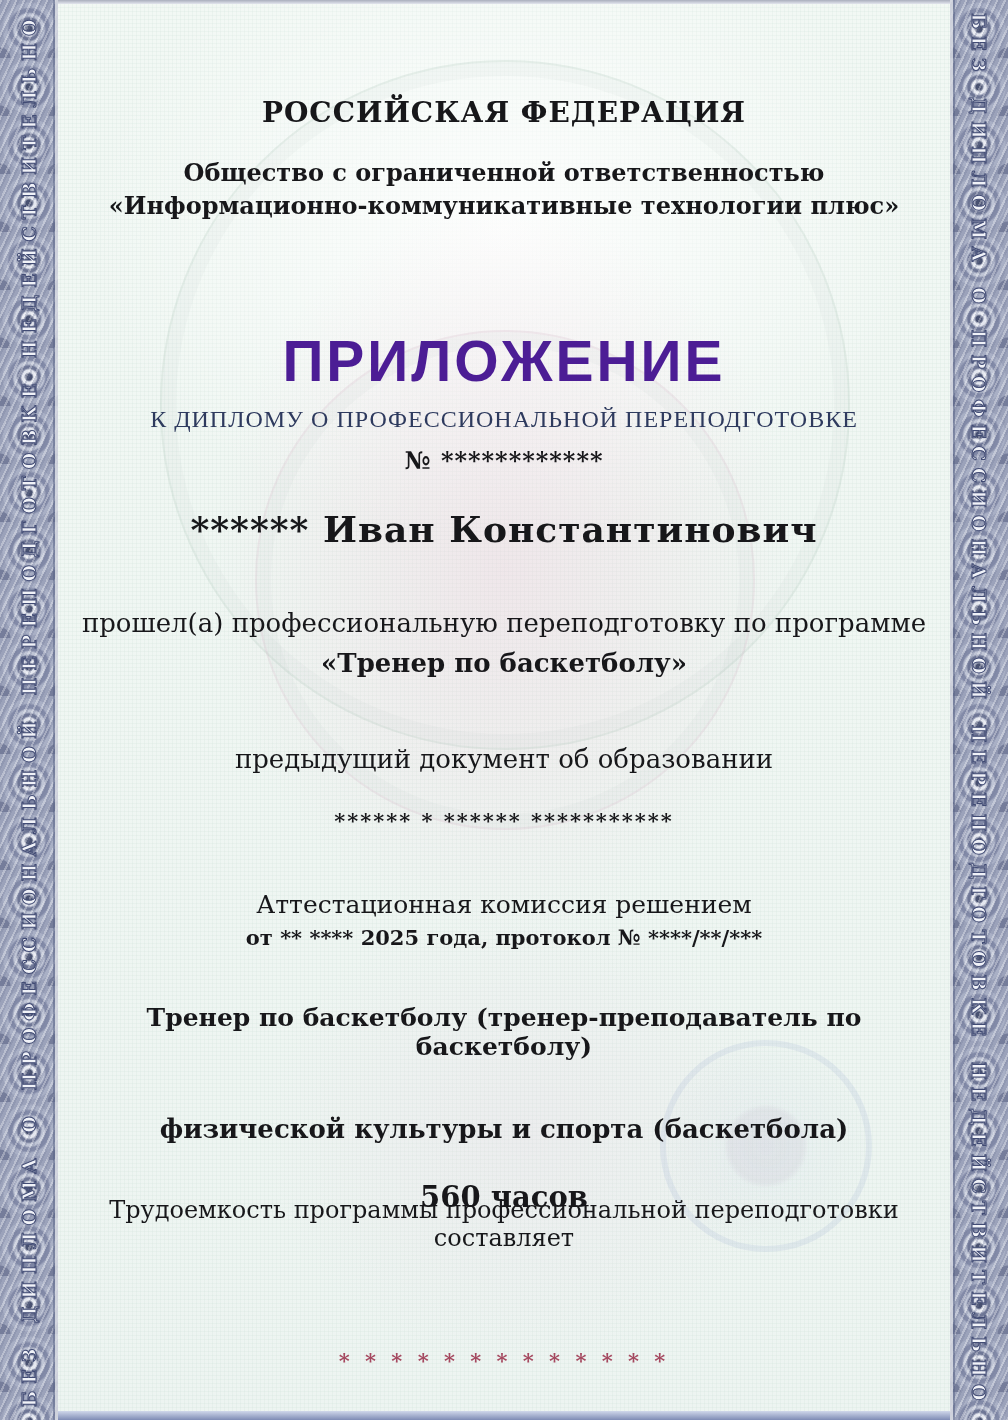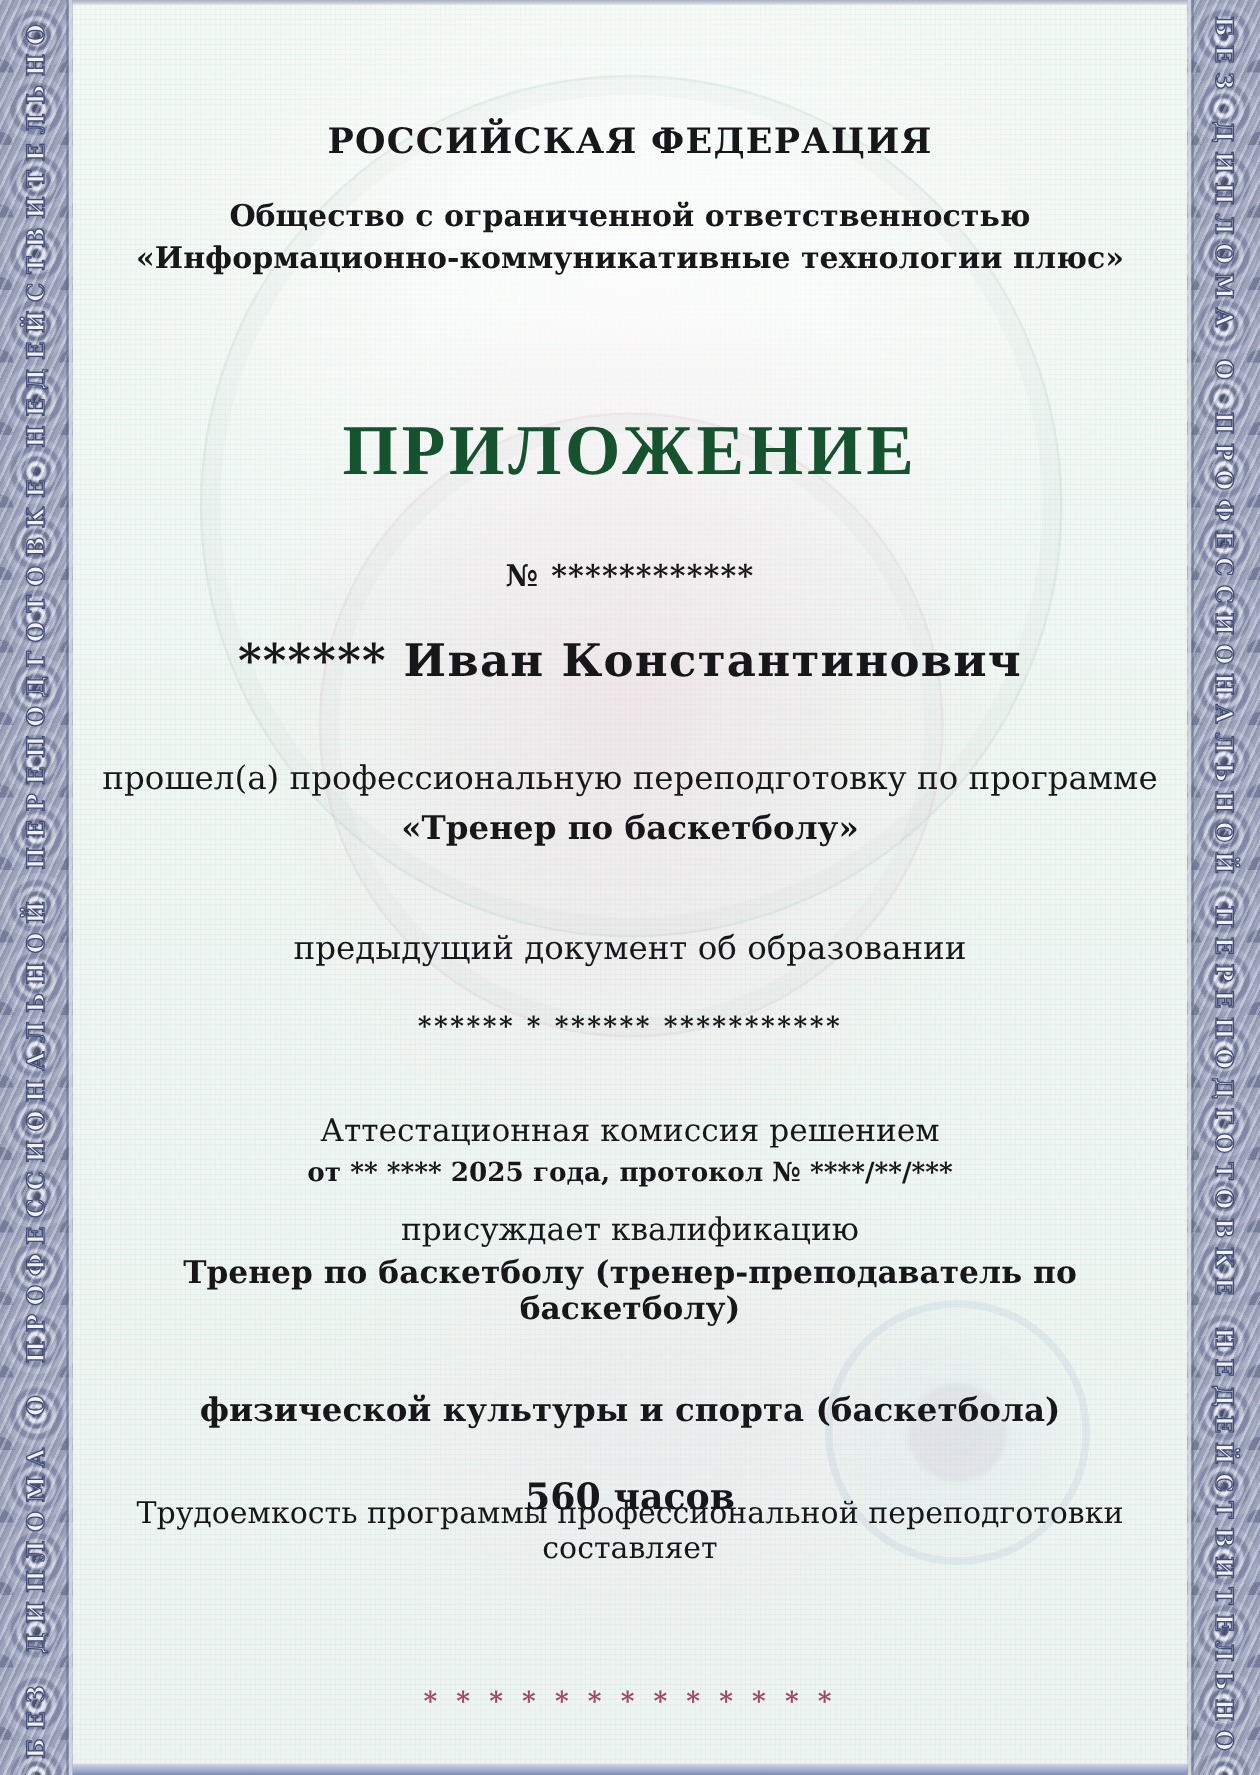--- a/index.html
+++ b/index.html
@@ -76,21 +76,21 @@
   }
 
   
   .content { position: absolute; left: 62px; right: 62px; top: 0; bottom: 0; }
   .line { position: absolute; left: 0; right: 0; text-align: center; }
 
   .country       { top: 96px;   font-size: 28px; font-weight: bold; letter-spacing: 1px; }
   .org1          { top: 158px;  font-size: 24px; font-weight: bold; }
   .org2          { top: 191px;  font-size: 24px; font-weight: bold; }
 
-  .doc-title     { top: 328px;  font-size: 57px; font-weight: bold; letter-spacing: 3px; color: #14532d; font-family: Liberation Serif, serif; }
+  .doc-title     { top: 328px;  font-size: 57px; font-weight: bold; letter-spacing: 3px; color: #4c1d95; font-family: Liberation Sans, sans-serif; }
   .doc-subtitle  { top: 406px;  font-size: 24px; letter-spacing: 1px; color: #2e3a5e; font-family: "Liberation Serif", "DejaVu Serif", serif; }
   .doc-number    { top: 446px;  font-size: 24px; font-weight: bold; letter-spacing: 1px; }
 
   .holder-name   { top: 508px;  font-size: 36px; font-weight: bold; letter-spacing: 1px; }
 
   .program-intro { top: 608px;  font-size: 26px; }
   .program-name  { top: 648px;  font-size: 26px; font-weight: bold; }
 
   .prev-label    { top: 744px;  font-size: 26px; }
   .prev-value    { top: 808px;  font-size: 21px; font-weight: bold; letter-spacing: 2px; }
@@ -122,33 +122,33 @@
 <div class="border-col right"></div>
 <div class="border-text left">БЕЗ ДИПЛОМА О ПРОФЕССИОНАЛЬНОЙ ПЕРЕПОДГОТОВКЕ НЕДЕЙСТВИТЕЛЬНО</div>
 <div class="border-text right">БЕЗ ДИПЛОМА О ПРОФЕССИОНАЛЬНОЙ ПЕРЕПОДГОТОВКЕ НЕДЕЙСТВИТЕЛЬНО</div>
 
 <div class="content">
   <div class="line country">РОССИЙСКАЯ ФЕДЕРАЦИЯ</div>
   <div class="line org1">Общество с ограниченной ответственностью</div>
   <div class="line org2">«Информационно-коммуникативные технологии плюс»</div>
 
   <div class="line doc-title">ПРИЛОЖЕНИЕ</div>
+  <div class="line doc-subtitle">К ДИПЛОМУ О ПРОФЕССИОНАЛЬНОЙ ПЕРЕПОДГОТОВКЕ</div>
   <div class="line doc-number">№ ************</div>
 
   <div class="line holder-name">****** Иван Константинович</div>
 
   <div class="line program-intro">прошел(а) профессиональную переподготовку по программе</div>
   <div class="line program-name">«Тренер по баскетболу»</div>
 
   <div class="line prev-label">предыдущий документ об образовании</div>
   <div class="line prev-value">****** * ****** ***********</div>
 
   <div class="line comm-line1">Аттестационная комиссия решением</div>
   <div class="line comm-line2">от ** **** 2025 года, протокол № ****/**/***</div>
-  <div class="line qual-intro">присуждает квалификацию</div>
   <div class="line qual-name">Тренер по баскетболу (тренер-преподаватель по баскетболу)</div>
 
   <div class="line rights-field">физической культуры и спорта (баскетбола)</div>
 
   <div class="line workload-line">Трудоемкость программы профессиональной переподготовки составляет</div>
   <div class="line workload-hours">560 часов</div>
 
   <div class="line footer-marks">* * * * * * * * * * * * *</div>
 </div>
 

